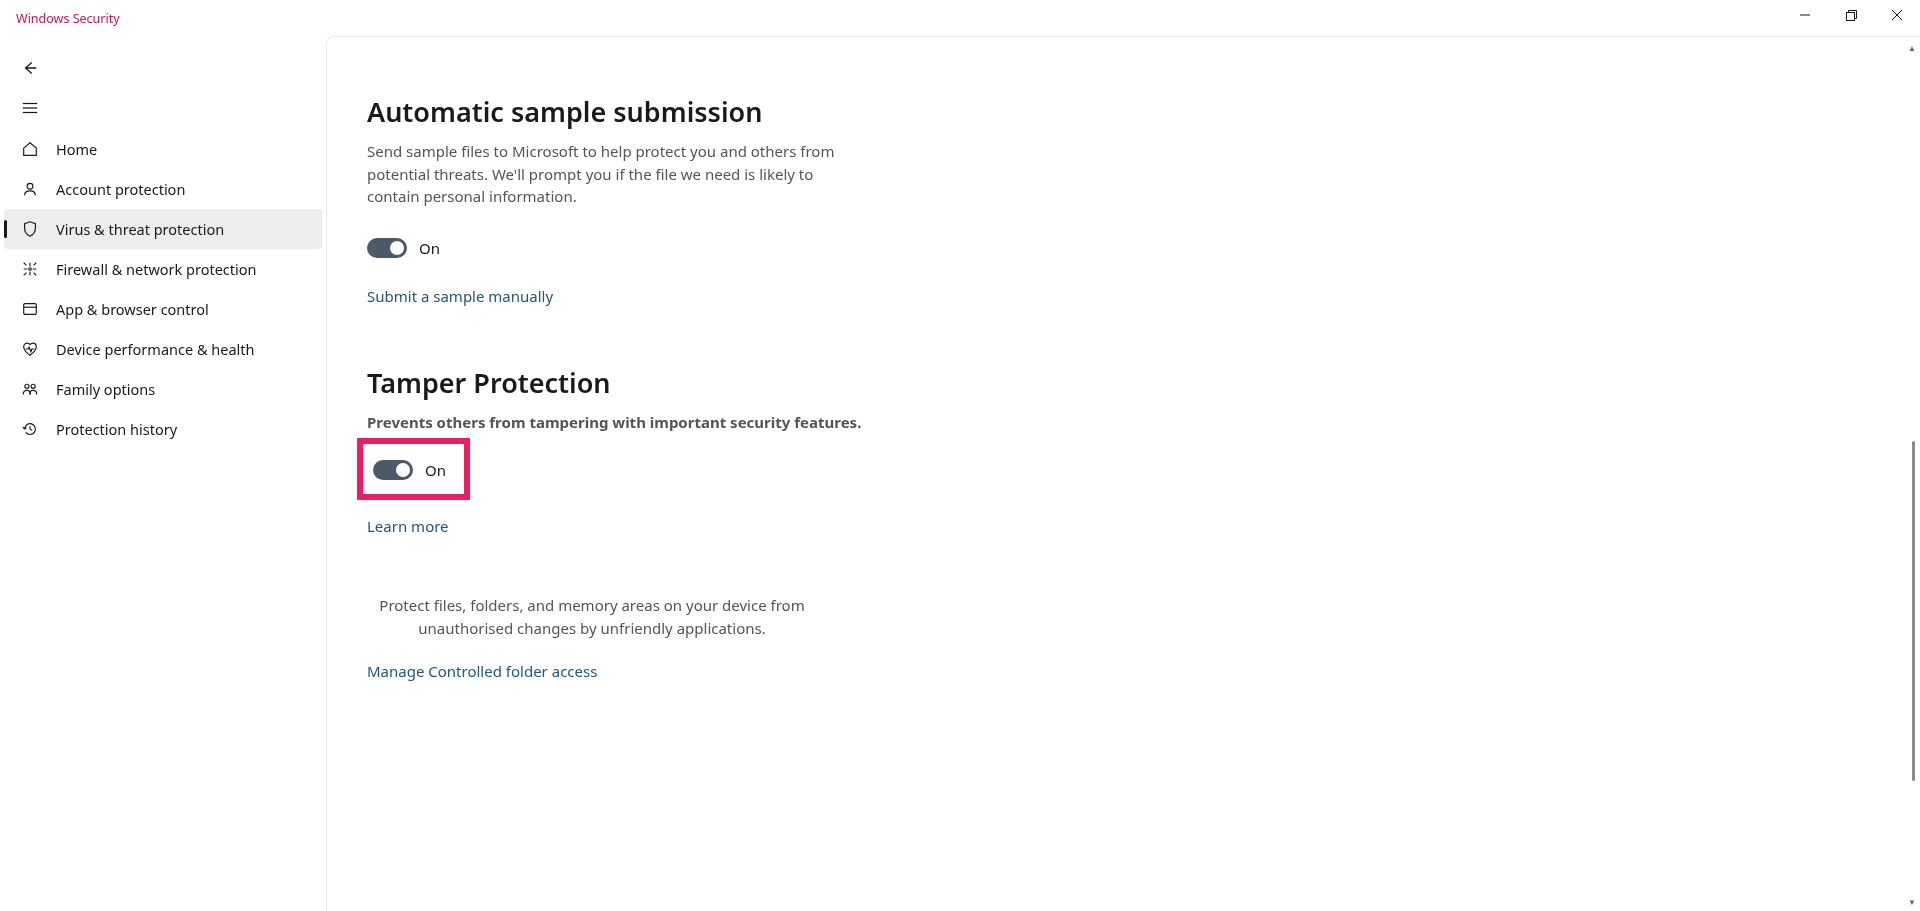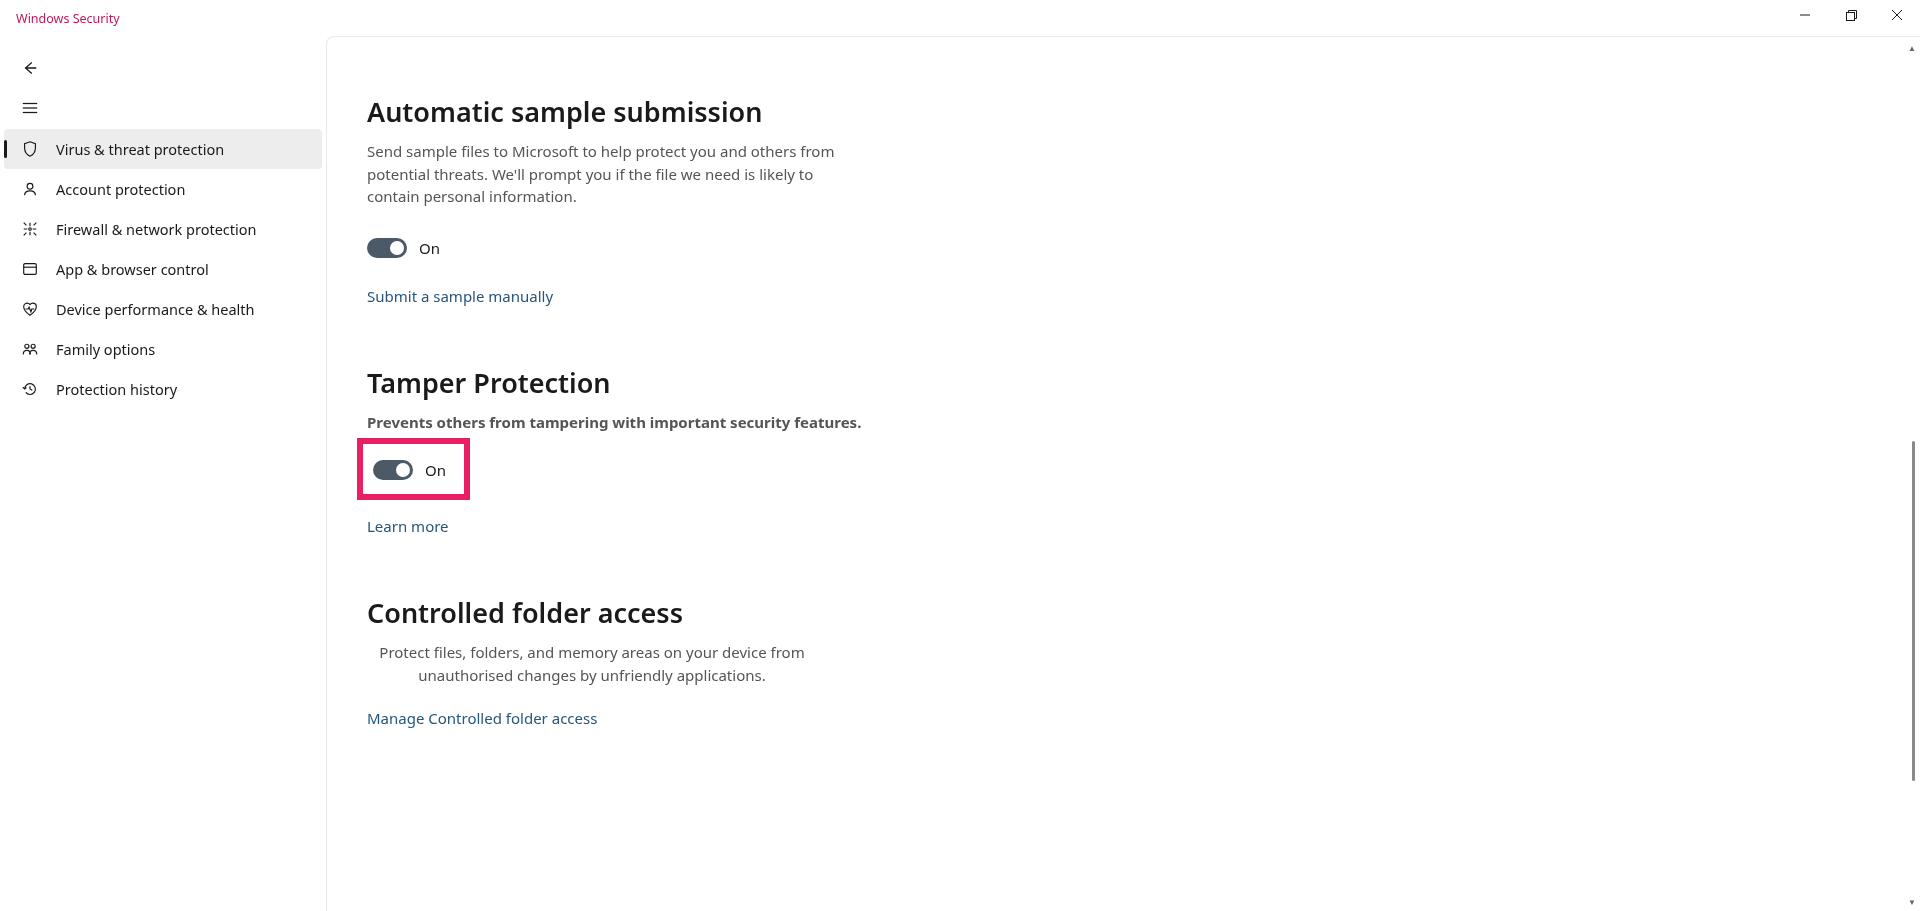--- a/index.html
+++ b/index.html
@@ -232,38 +232,46 @@
       <span class="side-icon">
         <svg viewBox="0 0 20 20" stroke="#1a1a1a" stroke-width="1.4">
             <line x1="2" y1="5" x2="18" y2="5"></line>
             <line x1="2" y1="10" x2="18" y2="10"></line>
             <line x1="2" y1="15" x2="18" y2="15"></line>
           </svg>
       </span>
     </div>
     <div class="side-space"></div>
 
-
-    <div class="side-row item selected">
-      <span class="side-icon">
-        <svg viewBox="0 0 20 20" fill="none" stroke="#1a1a1a" stroke-width="1.3">
-            <path d="M10 2 L16 4 V9 C16 13 13.5 16.5 10 18 C6.5 16.5 4 13 4 9 V4 Z"></path>
-          </svg>
-      </span>
-      <span class="side-label">Virus &amp; threat protection</span>
+    <div class="side-row item">
+      <span class="side-icon">
+        <svg viewBox="0 0 20 20" fill="none" stroke="#1a1a1a" stroke-width="1.3">
+            <path d="M3 9 L10 3 L17 9 V17 H3 Z"></path>
+          </svg>
+      </span>
+      <span class="side-label">Home</span>
     </div>
 
     <div class="side-row item">
       <span class="side-icon">
         <svg viewBox="0 0 20 20" fill="none" stroke="#1a1a1a" stroke-width="1.3">
             <circle cx="10" cy="7" r="3.2"></circle>
             <path d="M4 17 C4 13.5 7 12 10 12 C13 12 16 13.5 16 17"></path>
           </svg>
       </span>
       <span class="side-label">Account protection</span>
+    </div>
+
+    <div class="side-row item selected">
+      <span class="side-icon">
+        <svg viewBox="0 0 20 20" fill="none" stroke="#1a1a1a" stroke-width="1.3">
+            <path d="M10 2 L16 4 V9 C16 13 13.5 16.5 10 18 C6.5 16.5 4 13 4 9 V4 Z"></path>
+          </svg>
+      </span>
+      <span class="side-label">Virus &amp; threat protection</span>
     </div>
 
     <div class="side-row item">
       <span class="side-icon">
         <svg viewBox="0 0 20 20" fill="none" stroke="#1a1a1a" stroke-width="1.3">
             <circle cx="10" cy="10" r="1.4"></circle>
             <path d="M10 7 V3 M10 13 V17 M6 6 L3 3 M14 14 L17 17 M6 14 L3 17 M14 6 L17 3 M7 10 H3 M13 10 H17"></path>
           </svg>
       </span>
       <span class="side-label">Firewall &amp; network protection</span>
@@ -332,21 +340,20 @@
           <div class="highlight-box">
             <div class="toggle-row" style="margin:0; padding-left:6px;">
               <div class="toggle"></div>
               <span class="toggle-label">On</span>
             </div>
           </div>
           <div class="link-row">Learn more</div>
         </div>
 
         <div class="section">
-          <h2 class="sec-title">Controlled folder access</h2>
           <p class="sec-desc" style="margin-bottom:22px; max-width:450px;text-align:center;">Protect files, folders, and memory areas on your device from unauthorised changes by unfriendly applications.</p>
           <div class="link-row">Manage Controlled folder access</div>
         </div>
       </div>
 
       <div class="scrollbar">
         <div class="scroll-arrow up">▲</div>
         <div class="scroll-thumb"></div>
         <div class="scroll-arrow down">▼</div>
       </div>

